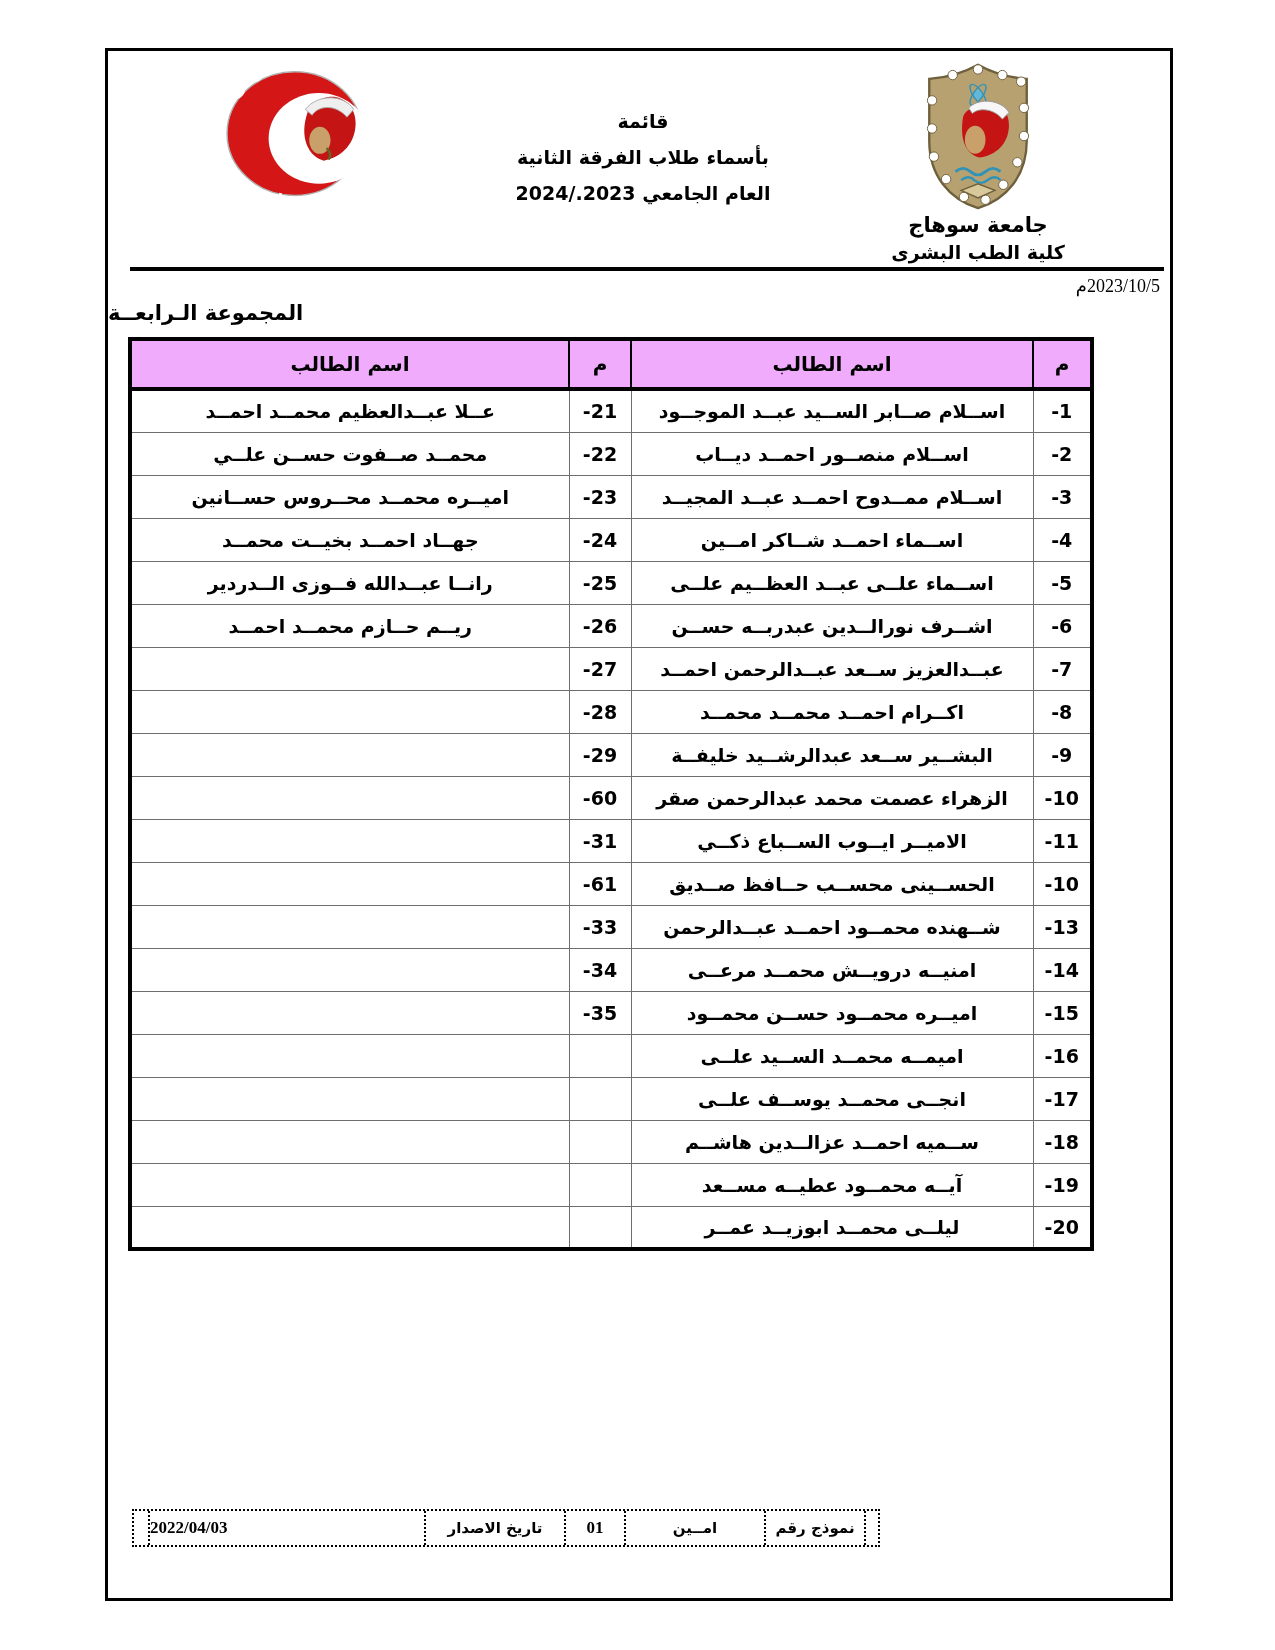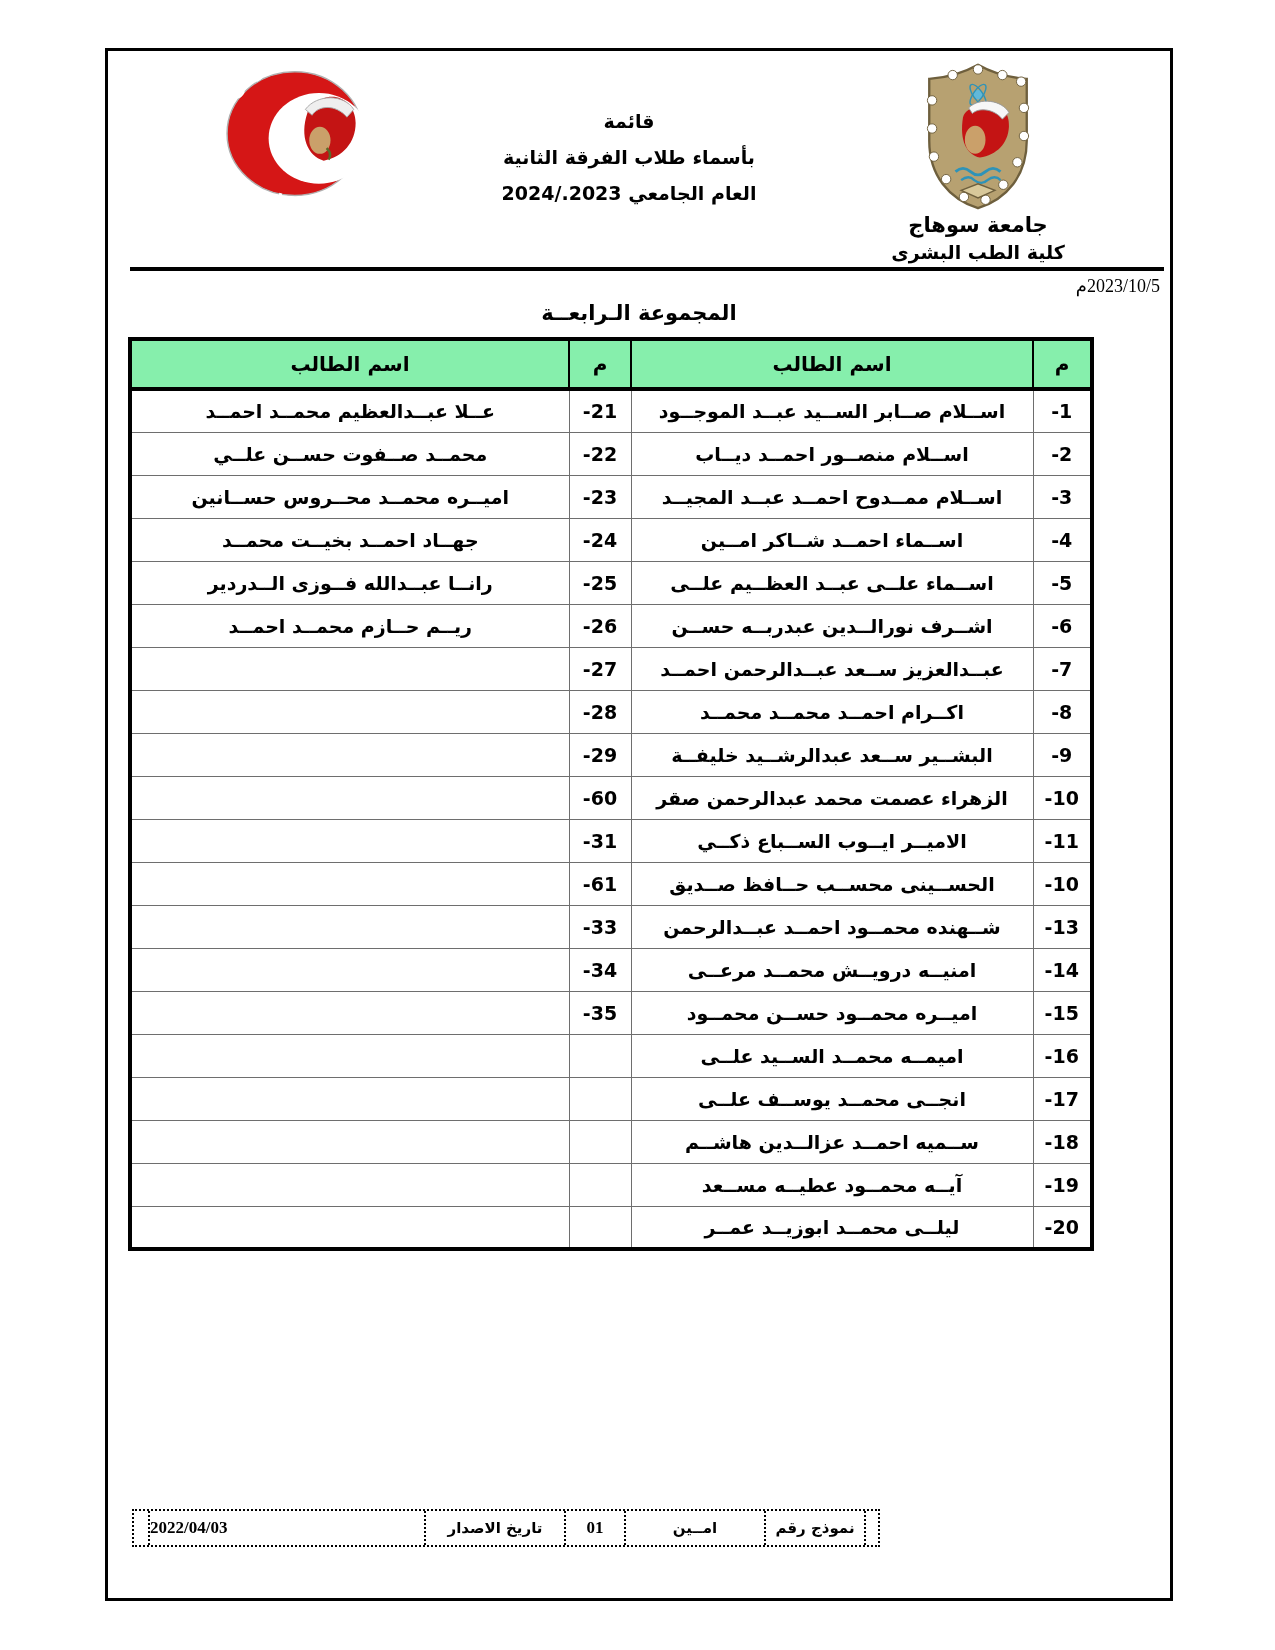--- a/index.html
+++ b/index.html
@@ -11,43 +11,43 @@
   .frame {
     position: absolute; left: 105px; top: 48px;
     width: 1068px; height: 1553px;
     border: 3px solid #000; background: #fff;
   }
   
   .hdr-right { position: absolute; top: 10px; left: 745px; width: 250px; text-align: center; }
   .hdr-right svg { display: block; margin: 0 auto; }
   .uni-name   { font-size: 21px; font-weight: bold; line-height: 28px; direction: rtl; }
   .fac-name   { font-size: 19px; font-weight: bold; line-height: 26px; direction: rtl; }
-  .hdr-center { position: absolute; top: 52px; left: 271px; width: 500px; text-align: center; direction: rtl; }
+  .hdr-center { position: absolute; top: 52px; left: 285px; width: 500px; text-align: center; direction: rtl; }
   .hdr-center div { font-size: 19px; font-weight: bold; line-height: 36px; }
   .hdr-left { position: absolute; top: 12px; left: 28px; width: 330px; text-align: center; }
   .hdr-left svg { display: block; margin: 0 auto; }
   .dept-name { font-size: 19px; font-weight: bold; line-height: 26px; direction: rtl; margin-top: 4px; }
   .rule { position: absolute; top: 216px; left: 22px; width: 1034px; height: 4px; background: #000; }
   .date-line {
     position: absolute; top: 224px; right: 10px; direction: rtl;
     font-family: "Liberation Serif", serif; font-size: 18px;
   }
   .group-title {
     position: absolute; top: 250px; left: 0; width: 100%;
-    text-align: center; direction: rtl; font-size: 21px; font-weight: bold;
+    text-align: left; direction: rtl; font-size: 21px; font-weight: bold;
   }
   
   table.students {
     position: absolute; top: 286px; left: 20px;
     width: 962px; border-collapse: collapse; table-layout: fixed;
     direction: rtl; font-weight: bold;
     border: 4px solid #000;
   }
   table.students th {
-    background: #86efac; font-size: 20px; height: 50px;
+    background: #f0abfc; font-size: 20px; height: 50px;
     border: 2px solid #000; border-bottom: 4px solid #000;
   }
   table.students td {
     height: 43px; border: 1.5px solid #6e6e6e;
     font-size: 19px; text-align: center; overflow: hidden; white-space: nowrap;
   }
   td.num { direction: ltr; }
   td.name { padding: 0 5px; }
   col.c-num  { width: 59px; }
   col.c-name-r { width: 402px; }

